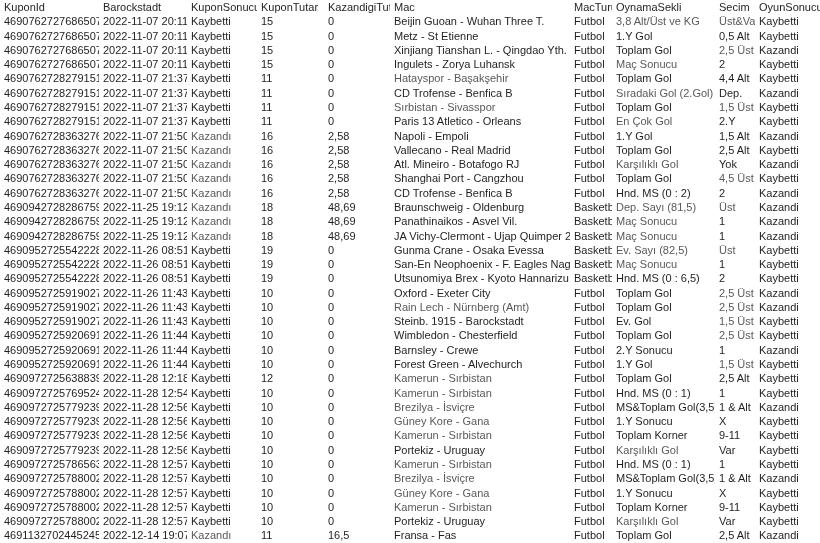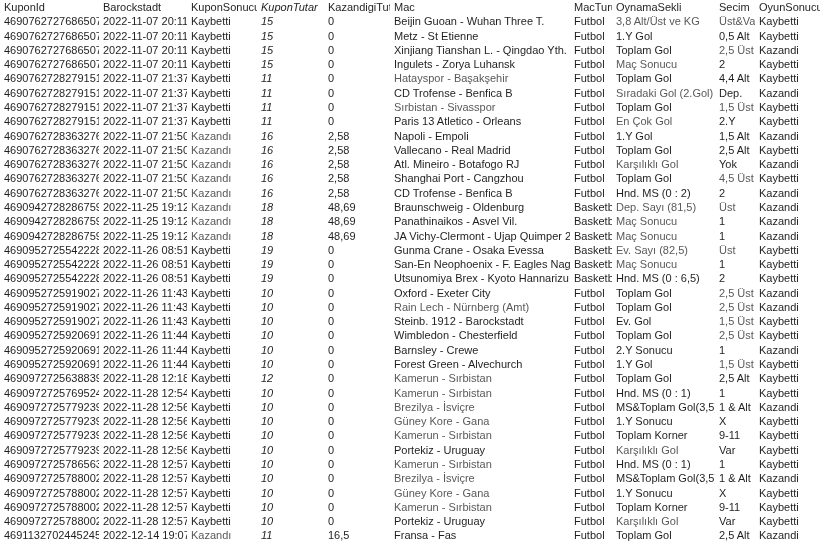--- a/index.html
+++ b/index.html
@@ -26,21 +26,21 @@
   table.grid td, table.grid th {
     height: 14.28px;
     line-height: 14.28px;
     padding: 0 3px 0 4px;
     white-space: nowrap;
     overflow: hidden;
     font-weight: normal;
     text-align: left;
     vertical-align: middle;
   }
-  td.num, th.num { text-align: right; padding-right: 6px; font-style: italic; }
+  td.num, th.num { text-align: right; padding-right: 6px; }
   td.num2, th.num2 { text-align: right; padding-right: 9px; }
   
   .fb { color: #595959; }
   thead th { color: #1f1f1f; }
 </style>
 </head>
 <body>
 
 <div class="sheet">
   <table class="grid">
@@ -322,21 +322,21 @@
           <td>Toplam Gol</td>
           <td class="fb">2,5 Üst</td>
           <td>Kazandi</td>
         </tr>
         <tr>
           <td>4690952725919027</td>
           <td>2022-11-26 11:43:44</td>
           <td>Kaybetti</td>
           <td class="num">10</td>
           <td class="num2">0</td>
-          <td>Steinb. 1912 - Barockstadt</td>
+          <td>Steinb. 1915 - Barockstadt</td>
           <td>Futbol</td>
           <td>Ev. Gol</td>
           <td class="fb">1,5 Üst</td>
           <td>Kaybetti</td>
         </tr>
         <tr>
           <td>4690952725920691</td>
           <td>2022-11-26 11:44:03</td>
           <td>Kaybetti</td>
           <td class="num">10</td>

